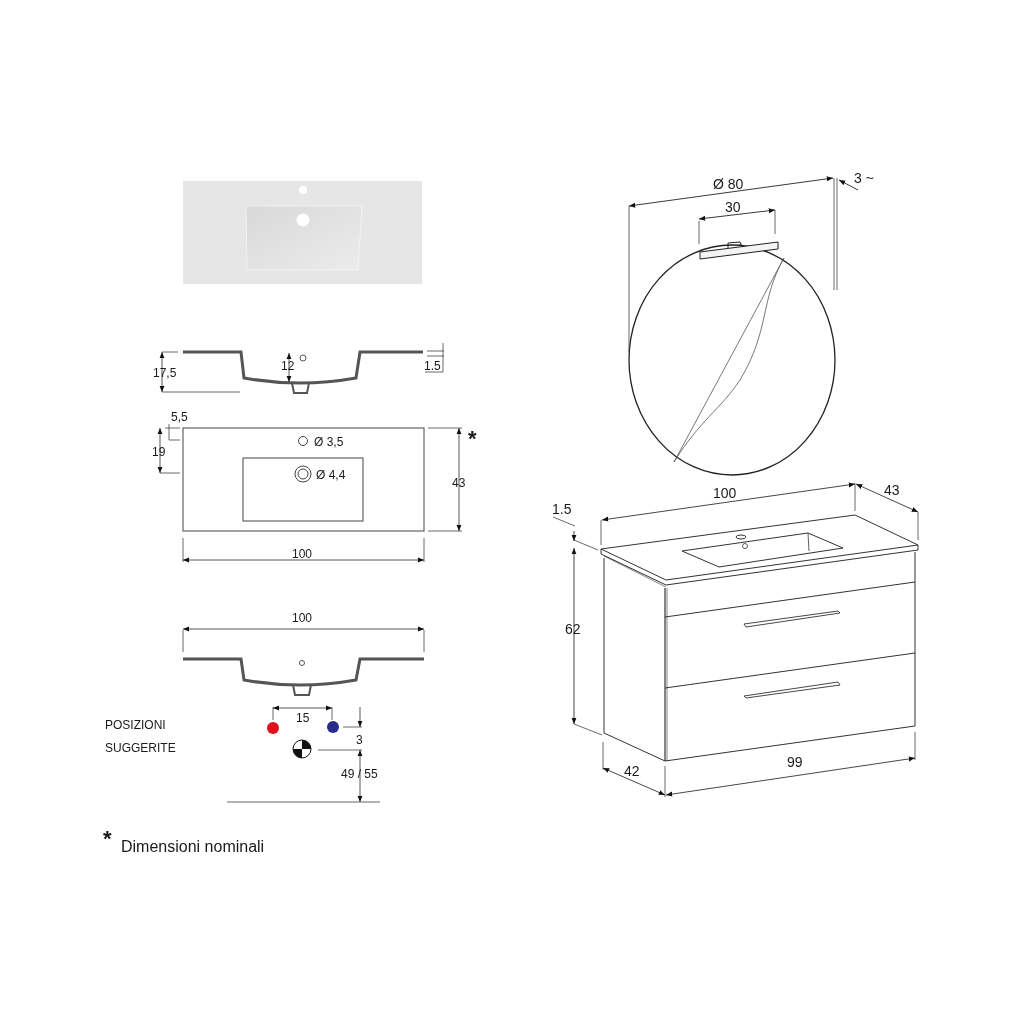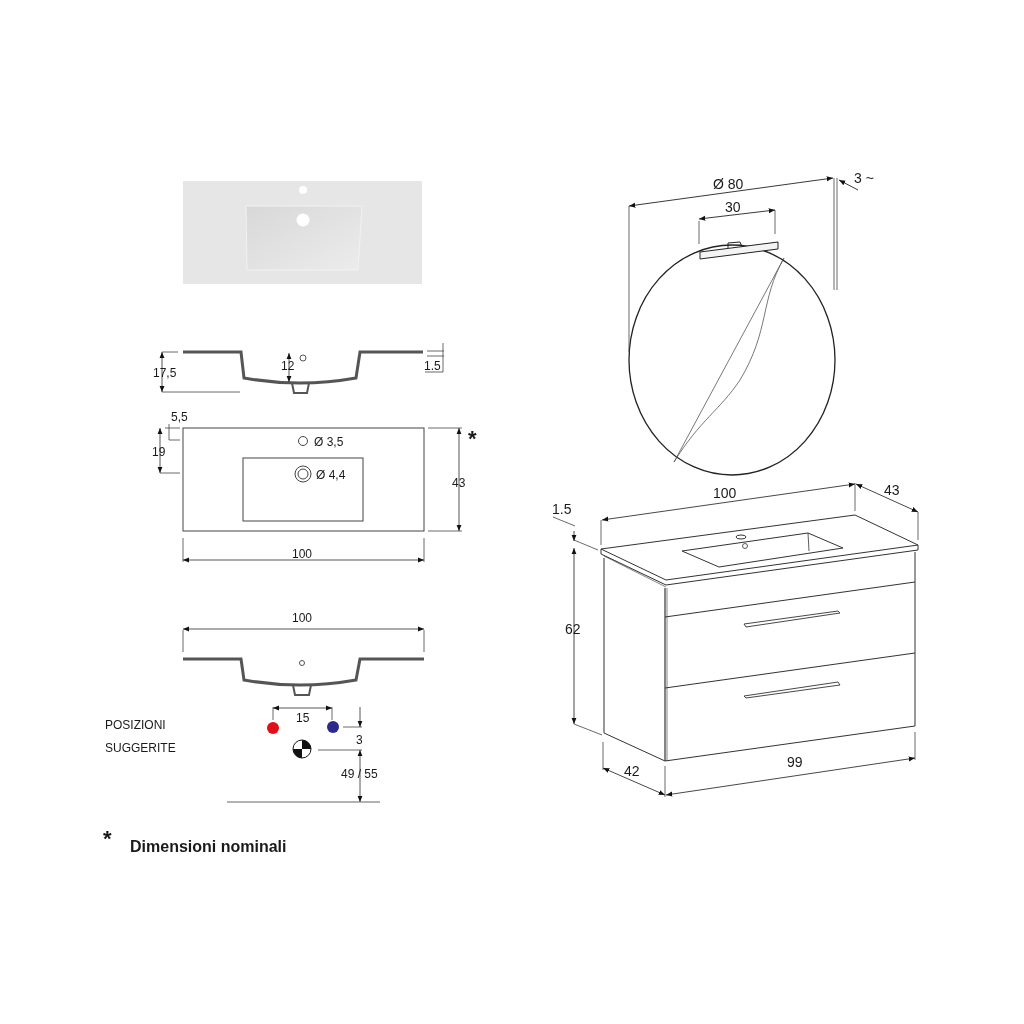--- a/index.html
+++ b/index.html
@@ -191,13 +191,13 @@
   </g>
   <text class="lbl-lg" x="713" y="498">100</text>
   <text class="lbl-lg" x="884" y="495">43</text>
   <text class="lbl-lg" x="552" y="514">1.5</text>
   <text class="lbl-lg" x="565" y="634">62</text>
   <text class="lbl-lg" x="624" y="776">42</text>
   <text class="lbl-lg" x="787" y="767">99</text>
 </svg>
 
 <div class="star" style="left:103px;top:826px;">*</div>
-<div class="note" style="left:130px;top:838px;font-weight:bold;">Dimensioni nominali</div>
+<div class="note" style="left:121px;top:838px;">Dimensioni nominali</div>
 
 </body></html>

